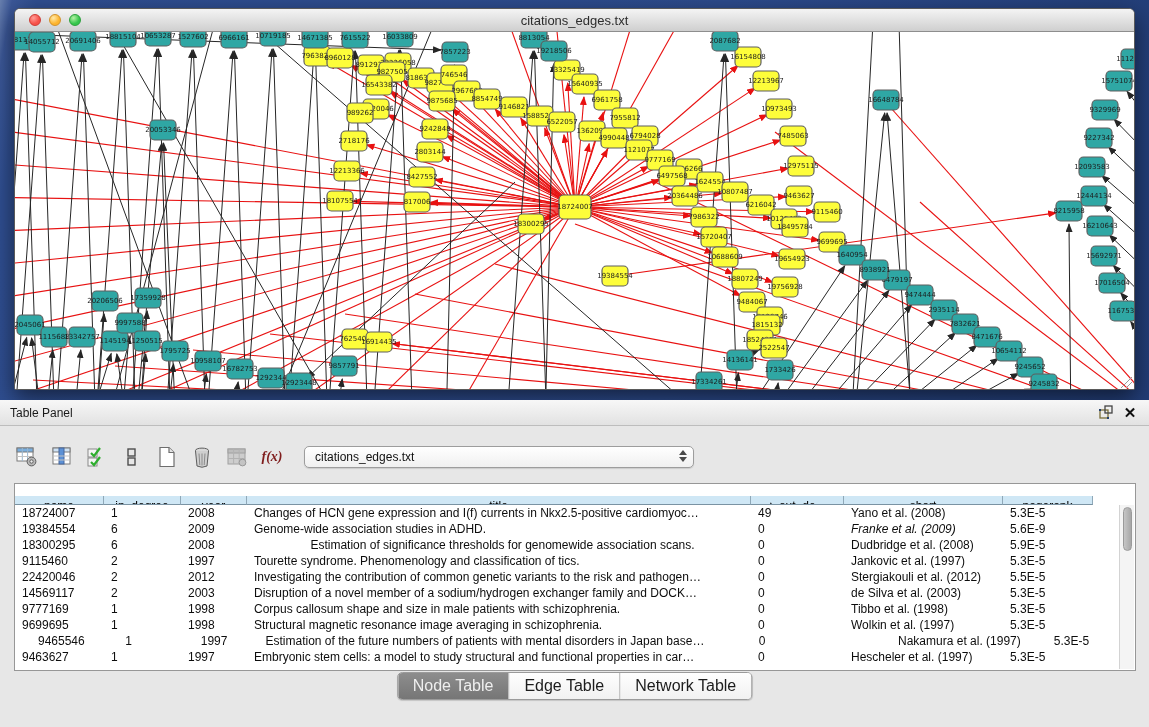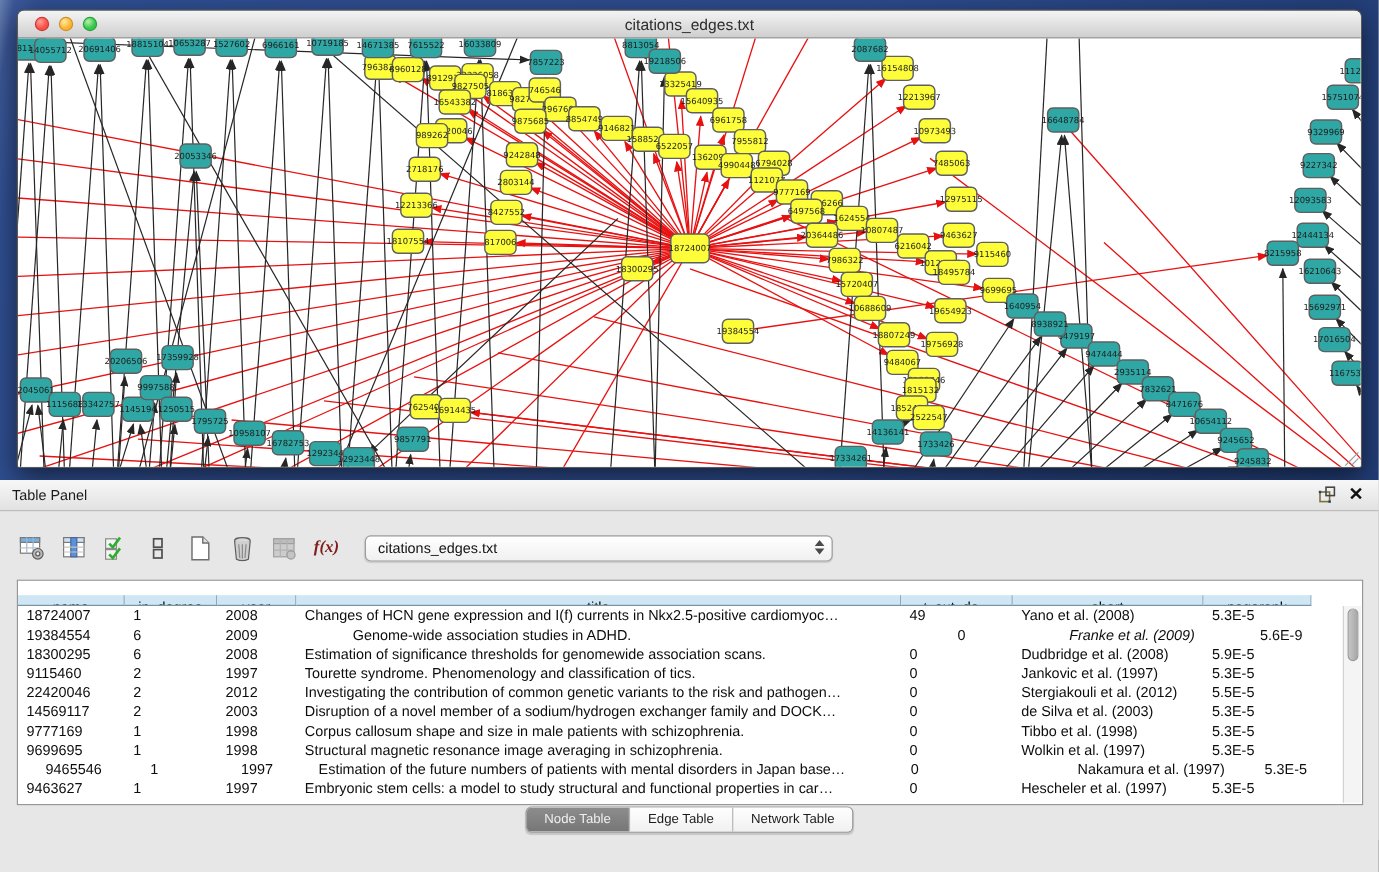--- a/index.html
+++ b/index.html
@@ -49,21 +49,21 @@
   .th-fill { flex:1; background:#fff; }
   .tr { display:flex; height:16px; }
   .td { font-size:12px; color:#0d0d0d; line-height:16px; padding-left:7px;
         overflow:hidden; white-space:nowrap; }
   .vscroll { position:absolute; right:1px; top:21px; bottom:1px; width:15px; background:#f4f4f4; border-left:1px solid #d3d3d3; }
   .vthumb { position:absolute; left:3px; top:2px; width:9px; height:44px; border-radius:5px;
             background:linear-gradient(90deg,#c6c6c6,#a7a7a7); border:1px solid #9a9a9a; }
 
   .tabs { position:absolute; left:50%; transform:translateX(-50%); top:272px; display:inline-flex;
           border:1px solid #9b9b9b; border-radius:5px; overflow:hidden; background:#fdfdfd; box-shadow:0 1px 1px rgba(0,0,0,.15); }
-  .tab { font-size:11px; color:#1c1c1c; padding:4px 15px; background:linear-gradient(#fefefe,#f1f1f1); }
+  .tab { font-size:16px; color:#1c1c1c; padding:4px 15px; background:linear-gradient(#fefefe,#f1f1f1); }
   .tab.active { background:linear-gradient(#8d8d8d,#767676); color:#efefef; }
   .tab + .tab { border-left:1px solid #b5b5b5; }
 
   .statusbar { position:absolute; left:0; top:700px; width:1149px; height:27px;
                background:linear-gradient(#efefef,#dcdcdc); border-top:1px solid #b2b2b2; }
   .memory { position:absolute; right:34px; top:0; font-size:11px; color:#222; line-height:26px; }
   .memdot { position:absolute; right:12px; top:7px; width:13px; height:13px; border-radius:50%;
             background:radial-gradient(circle at 35% 30%, #b9f0a0, #53c33e 65%); border:1px solid #8e8e8e; }
 </style>
 </head>
@@ -858,30 +858,30 @@
             <div class="td" style="width: 66px;">2008</div>
             <div class="td" style="width: 504px;">Changes of HCN gene expression and I(f) currents in Nkx2.5-positive cardiomyoc…</div>
             <div class="td" style="width: 93px;">49</div>
             <div class="td" style="width: 159px;">Yano et al. (2008)</div>
             <div class="td" style="width: 90px;">5.3E-5</div>
           </div>
           <div class="tr">
             <div class="td" style="width: 89px;">19384554</div>
             <div class="td" style="width: 77px;">6</div>
             <div class="td" style="width: 66px;">2009</div>
-            <div class="td" style="width: 504px; margin-left: 40px;">Genome-wide association studies in ADHD.</div>
+            <div class="td" style="width: 504px;">Genome-wide association studies in ADHD.</div>
             <div class="td" style="width: 93px;">0</div>
             <div class="td" style="width: 159px; font-style: italic;">Franke et al. (2009)</div>
             <div class="td" style="width: 90px;">5.6E-9</div>
           </div>
           <div class="tr">
             <div class="td" style="width: 89px;">18300295</div>
             <div class="td" style="width: 77px;">6</div>
             <div class="td" style="width: 66px;">2008</div>
-            <div class="td" style="width: 504px;">Estimation of significance thresholds for genomewide association scans.</div>
+            <div class="td" style="width: 504px; text-align: center;">Estimation of significance thresholds for genomewide association scans.</div>
             <div class="td" style="width: 93px;">0</div>
             <div class="td" style="width: 159px;">Dudbridge et al. (2008)</div>
             <div class="td" style="width: 90px;">5.9E-5</div>
           </div>
           <div class="tr">
             <div class="td" style="width: 89px;">9115460</div>
             <div class="td" style="width: 77px;">2</div>
             <div class="td" style="width: 66px;">1997</div>
             <div class="td" style="width: 504px;">Tourette syndrome. Phenomenology and classification of tics.</div>
             <div class="td" style="width: 93px;">0</div>

